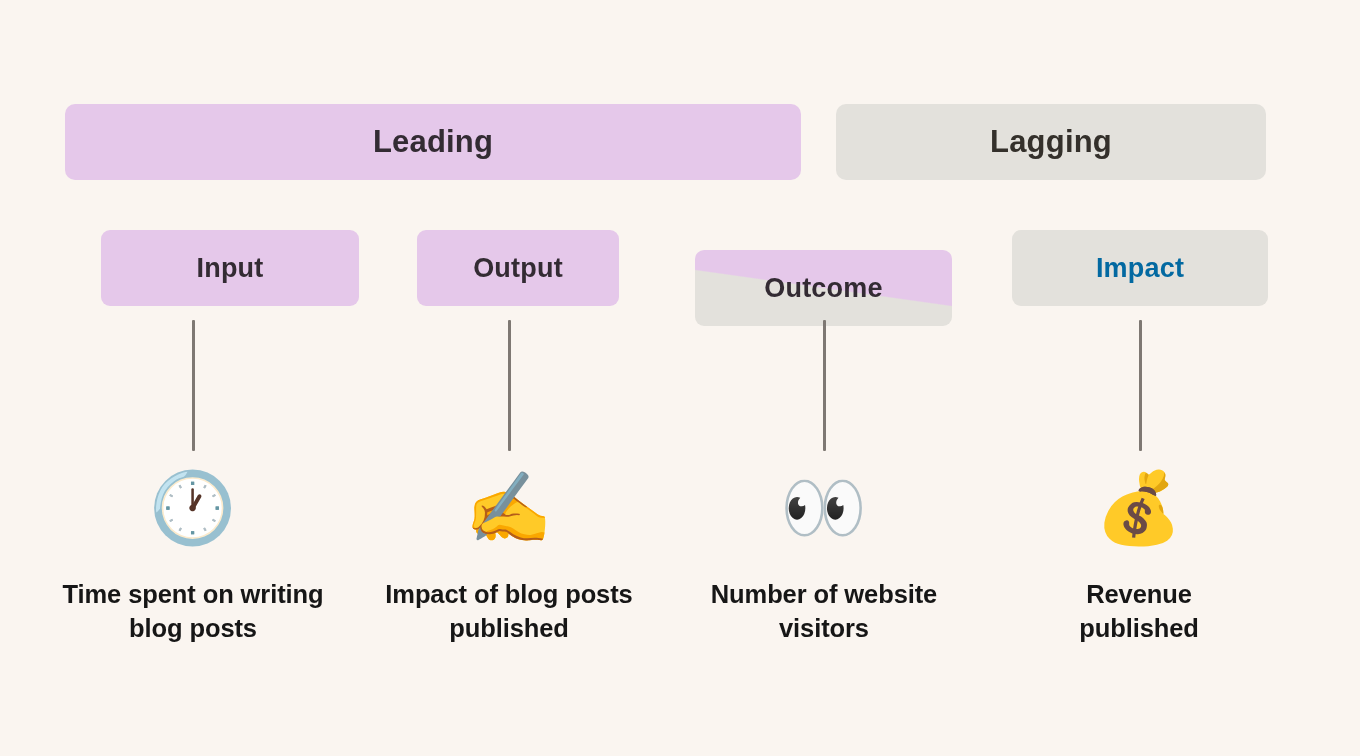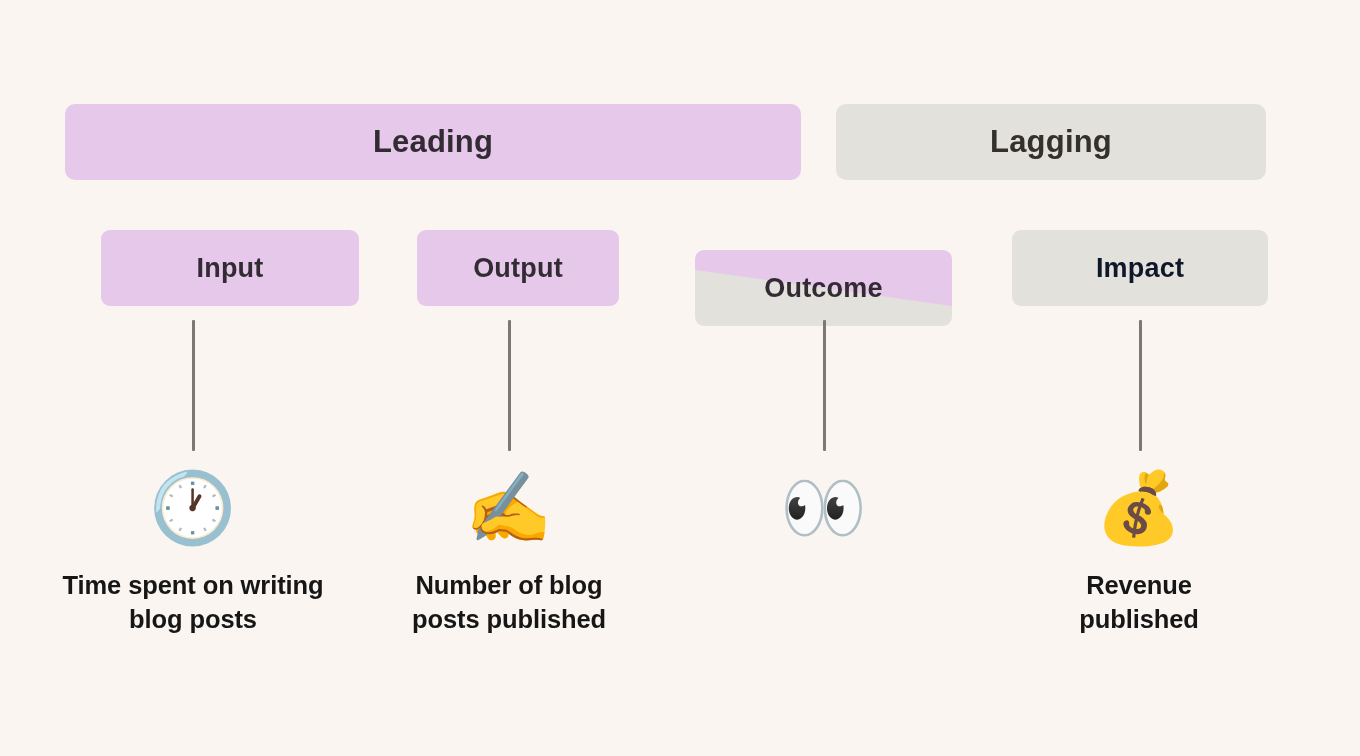--- a/index.html
+++ b/index.html
@@ -64,21 +64,21 @@
   .stage-label {
     font-size: 27px;
     font-weight: 700;
     letter-spacing: 0.2px;
     color: #332b33;
     position: relative;
     z-index: 2;
   }
   .stage-purple { background: #e5c8ea; margin-left: 36px; }
   .stage-gray   { background: #e3e1dc; }
-  .stage-gray .stage-label { color: #0f172a; }
+  .stage-gray .stage-label { color: #0369a1; }
 
   
   .stage-split {
     background: linear-gradient(
       188deg,
       #e5c8ea 0%,
       #e5c8ea 49.4%,
       #e3e1dc 50.6%,
       #e3e1dc 100%
     );
@@ -116,21 +116,21 @@
   .leaf-emoji {
     font-size: 70px;
     line-height: 1;
     height: 92px;
     display: flex;
     align-items: center;
     justify-content: center;
     user-select: none;
   }
   .leaf-caption {
-    margin-top: 14px;
+    margin-top: 23px;
     font-size: 25.5px;
     font-weight: 700;
     line-height: 1.34;
     letter-spacing: -0.1px;
     color: #161616;
     text-align: center;
     max-width: 270px;
   }
   #leaf-1 { left: 33px;   }
   #leaf-2 { left: 349px;  }
@@ -173,25 +173,26 @@
   <div class="connector" id="connector-3"></div>
   <div class="connector" id="connector-4"></div>
 
   <div class="leaf" id="leaf-1">
     <div class="leaf-emoji">🕐</div>
     <div class="leaf-caption">Time spent on writing blog posts</div>
   </div>
 
   <div class="leaf" id="leaf-2">
     <div class="leaf-emoji">✍️</div>
-    <div class="leaf-caption">Number of blog posts published</div>
+    <div class="leaf-caption">Impact of blog posts published</div>
   </div>
 
   <div class="leaf" id="leaf-3">
     <div class="leaf-emoji">👀</div>
+    <div class="leaf-caption">Number of website visitors</div>
   </div>
 
   <div class="leaf" id="leaf-4">
     <div class="leaf-emoji">💰</div>
     <div class="leaf-caption">Revenue published</div>
   </div>
 
 </div>
 
 </body></html>

